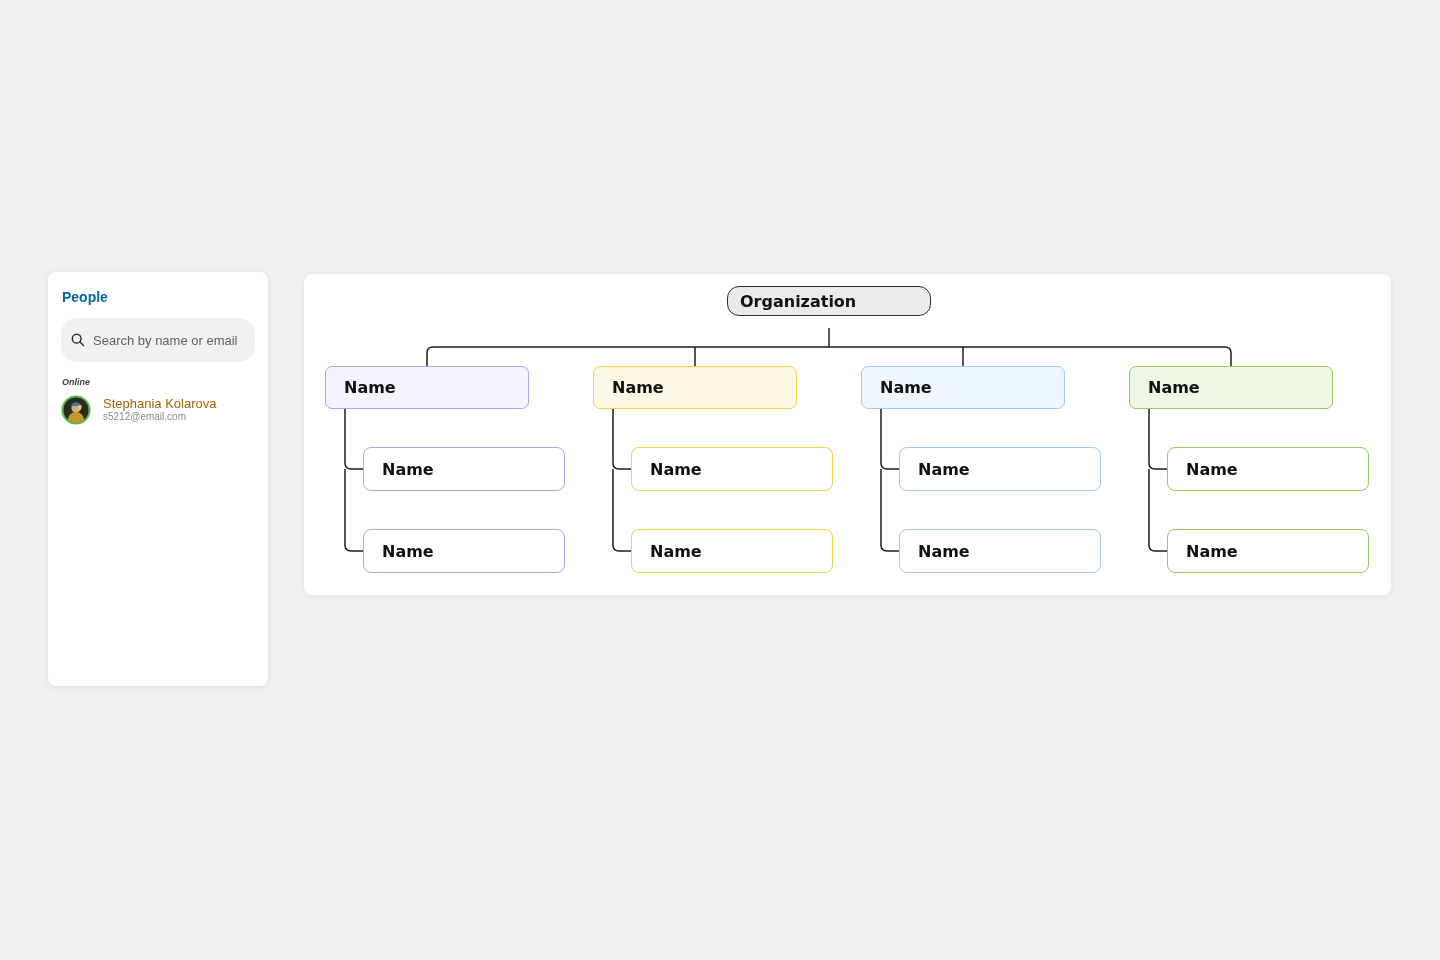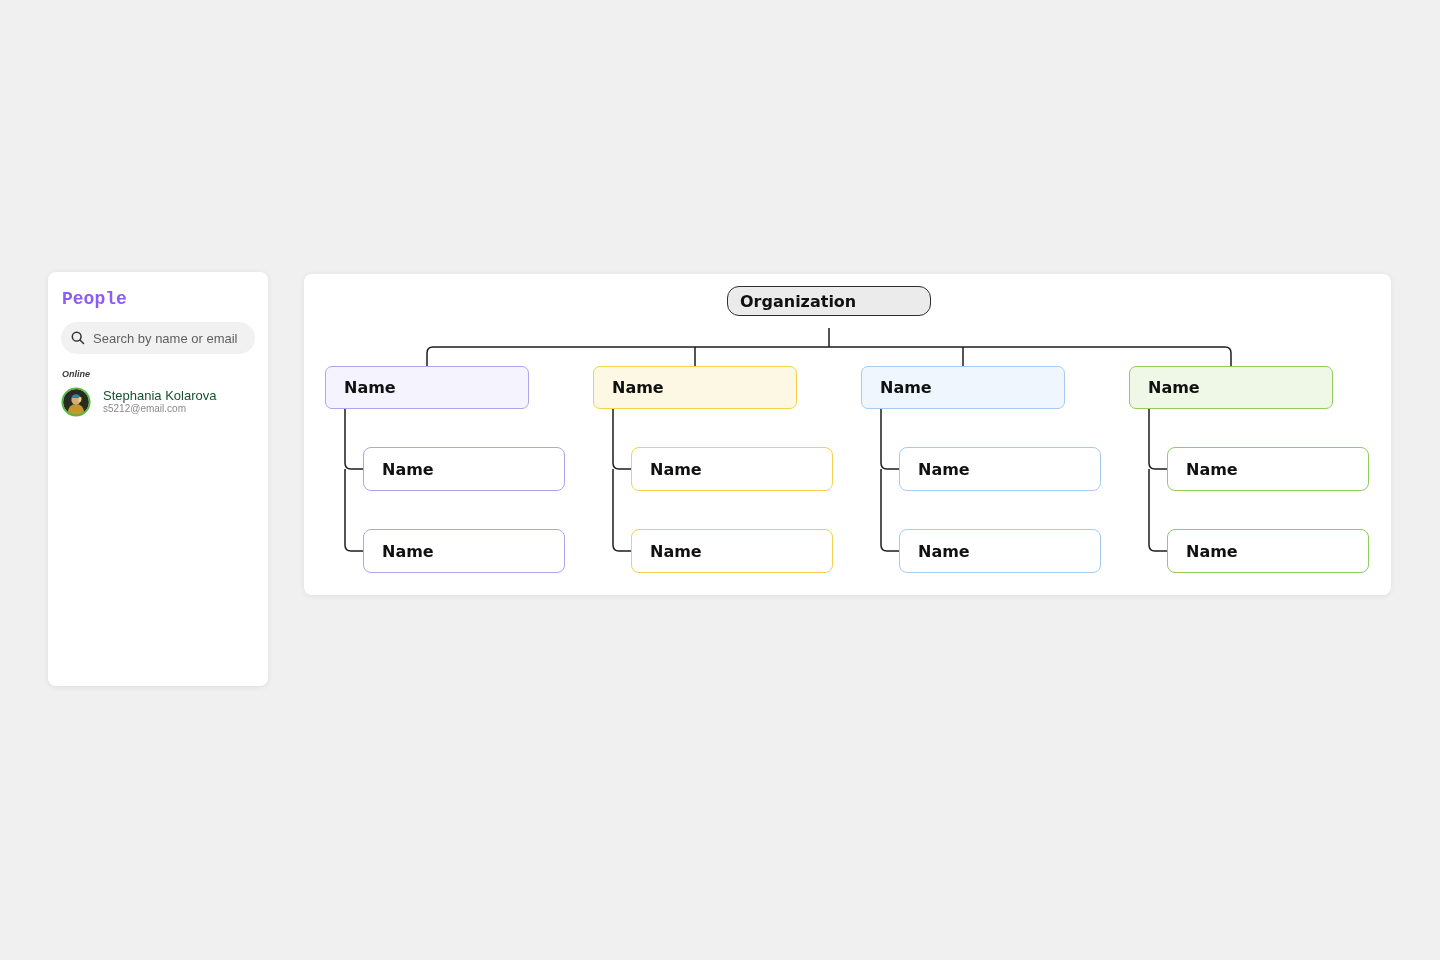--- a/index.html
+++ b/index.html
@@ -15,33 +15,32 @@
   .people-panel {
     position: absolute;
     left: 48px; top: 272px;
     width: 220px; height: 414px;
     background: #ffffff;
     border-radius: 8px;
     box-shadow: 0 1px 6px rgba(0,0,0,0.08);
     padding: 16px 13px;
   }
   .people-title {
-    font-size: 18px;
+    font-size: 14px;
     font-weight: 700;
-    color: #8b5cf6;
+    color: #0369a1;
     margin: 1px 1px 13px 1px;
-    font-family: Liberation Mono, monospace;
   }
   .search-box {
     display: flex;
     align-items: center;
     gap: 8px;
     background: #f1f1f2;
     border-radius: 16px;
-    height: 32px;
+    height: 44px;
     padding: 0 10px;
     margin-bottom: 15px;
   }
   .search-box svg { flex: 0 0 auto; }
   .search-input {
     border: none;
     outline: none;
     background: transparent;
     width: 100%;
     font-size: 13px;
@@ -58,21 +57,21 @@
   }
   .user-row {
     display: flex;
     align-items: center;
     gap: 12px;
     cursor: pointer;
   }
   .avatar { width: 30px; height: 30px; flex: 0 0 auto; }
   .user-name {
     font-size: 13px;
-    color: #14532d;
+    color: #a16207;
     line-height: 1.15;
   }
   .user-email {
     font-size: 10px;
     color: #8a8a8a;
     line-height: 1.2;
   }
 
   
   .canvas-panel {

